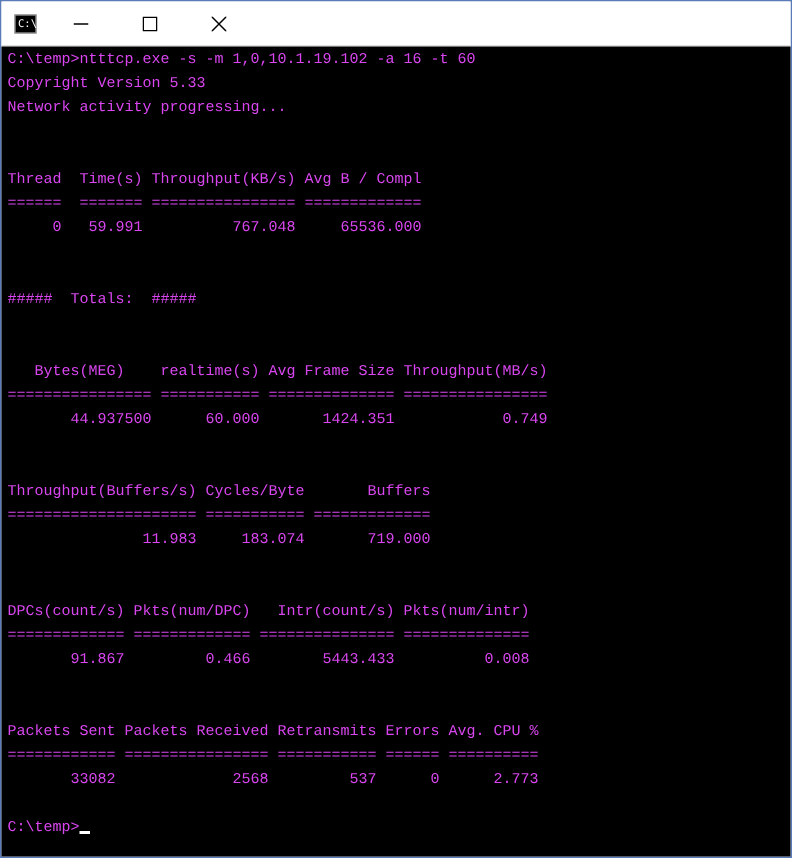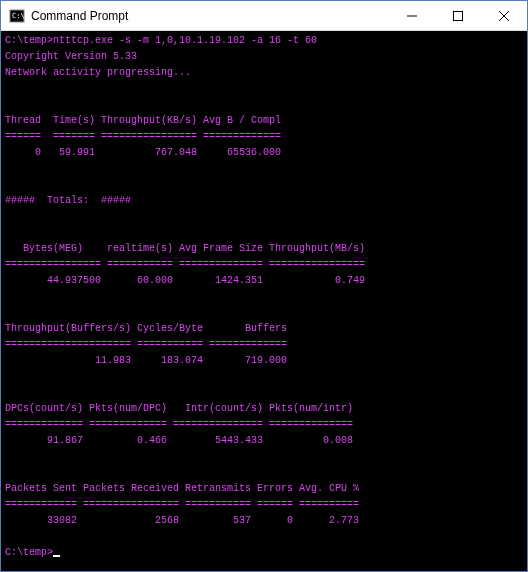--- a/index.html
+++ b/index.html
@@ -75,21 +75,20 @@
 <body>
 
 <div class="window">
   <div class="titlebar">
     <span class="icon">
       <svg width="16" height="16" viewBox="0 0 16 16">
         <rect x="1" y="2" width="14" height="12" fill="#000" stroke="#888" stroke-width="1"></rect>
         <text x="3" y="10" font-size="7" fill="#fff" font-family="monospace">C:\</text>
       </svg>
     </span>
-    <span class="title">Command Prompt</span>
     <div class="controls">
       <div class="btn">
         <svg width="10" height="10">
             <line x1="0" y1="5" x2="10" y2="5" stroke="currentColor" stroke-width="1"></line>
           </svg>
       </div>
       <div class="btn">
         <svg width="10" height="10">
             <rect x="0.5" y="0.5" width="9" height="9" fill="none" stroke="currentColor" stroke-width="1"></rect>
           </svg>

